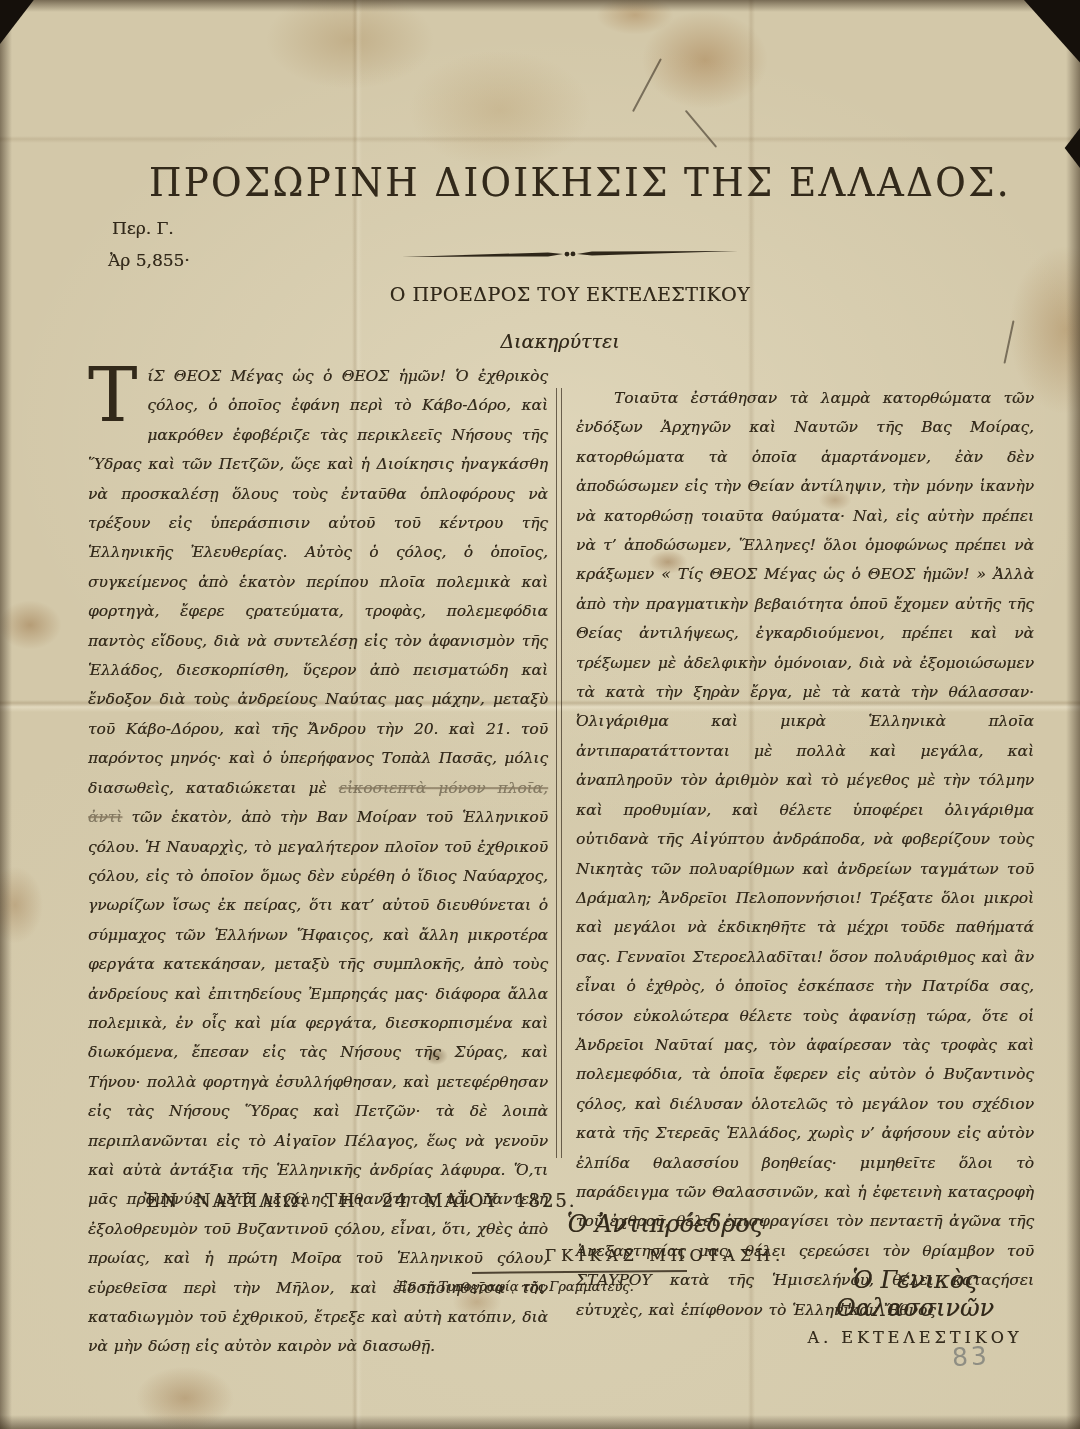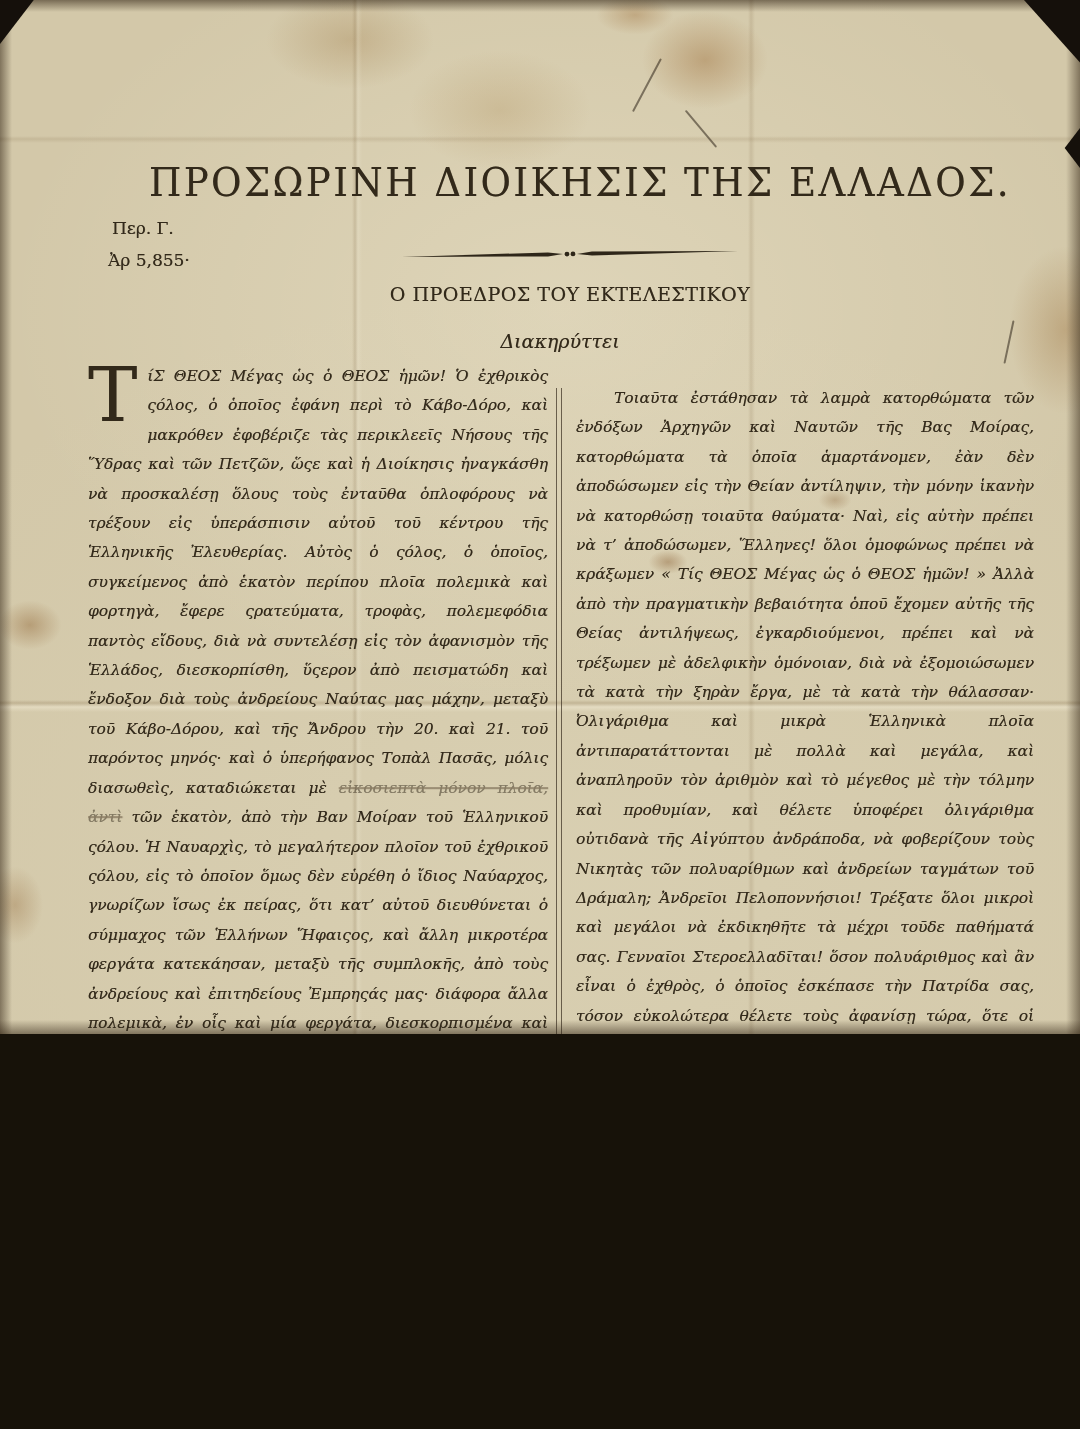--- a/index.html
+++ b/index.html
@@ -1,17 +1,17 @@
 <!DOCTYPE html>
 <html><head>
 <meta charset="utf-8">
 <style>
   html,body{margin:0;padding:0;background:#171209;}
   .page{
-    position:relative;width:1080px;height:1034px;overflow:hidden;
+    position:relative;width:1080px;height:1429px;overflow:hidden;
     font-family:"DejaVu Serif",serif;color:#32291a;
     background-color:#d3c8a9;
     background-image:
       linear-gradient(180deg, rgba(46,32,16,.55) 0px, rgba(46,32,16,0) 12px),
       linear-gradient(0deg, rgba(46,32,16,.5) 0px, rgba(46,32,16,0) 14px),
       linear-gradient(90deg, rgba(46,32,16,.5) 0px, rgba(46,32,16,0) 12px),
       linear-gradient(270deg, rgba(46,32,16,.5) 0px, rgba(46,32,16,0) 14px),
       linear-gradient(180deg, rgba(0,0,0,0) 700px, rgba(121,96,60,.22) 703px, rgba(248,242,222,.4) 707px, rgba(0,0,0,0) 712px),
       linear-gradient(180deg, rgba(0,0,0,0) 136px, rgba(121,96,60,.15) 139px, rgba(0,0,0,0) 143px),
       linear-gradient(90deg, rgba(0,0,0,0) 352px, rgba(121,96,60,.18) 355px, rgba(240,235,215,.25) 358px, rgba(0,0,0,0) 362px),

